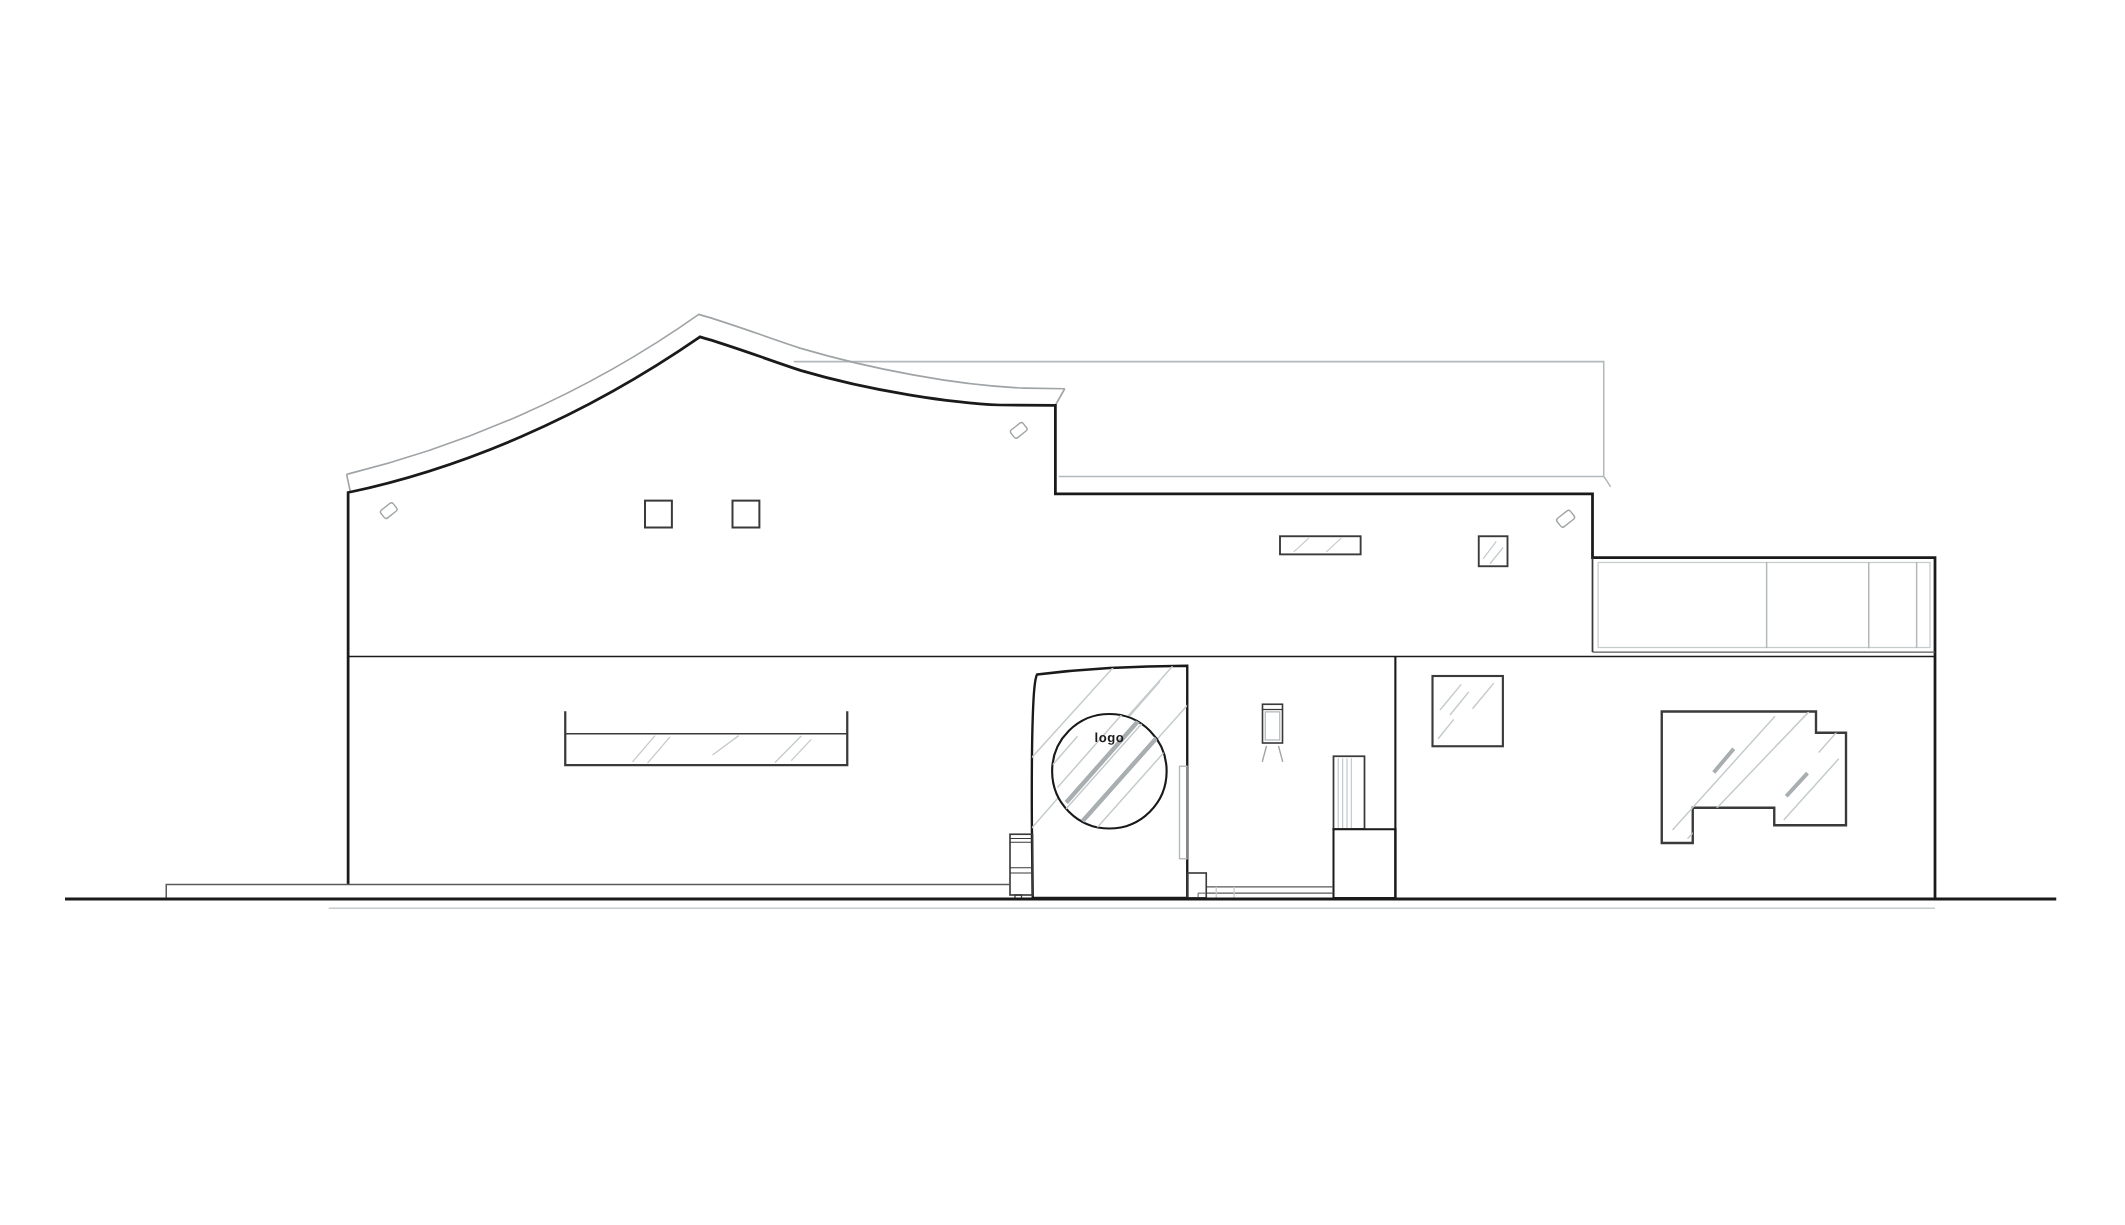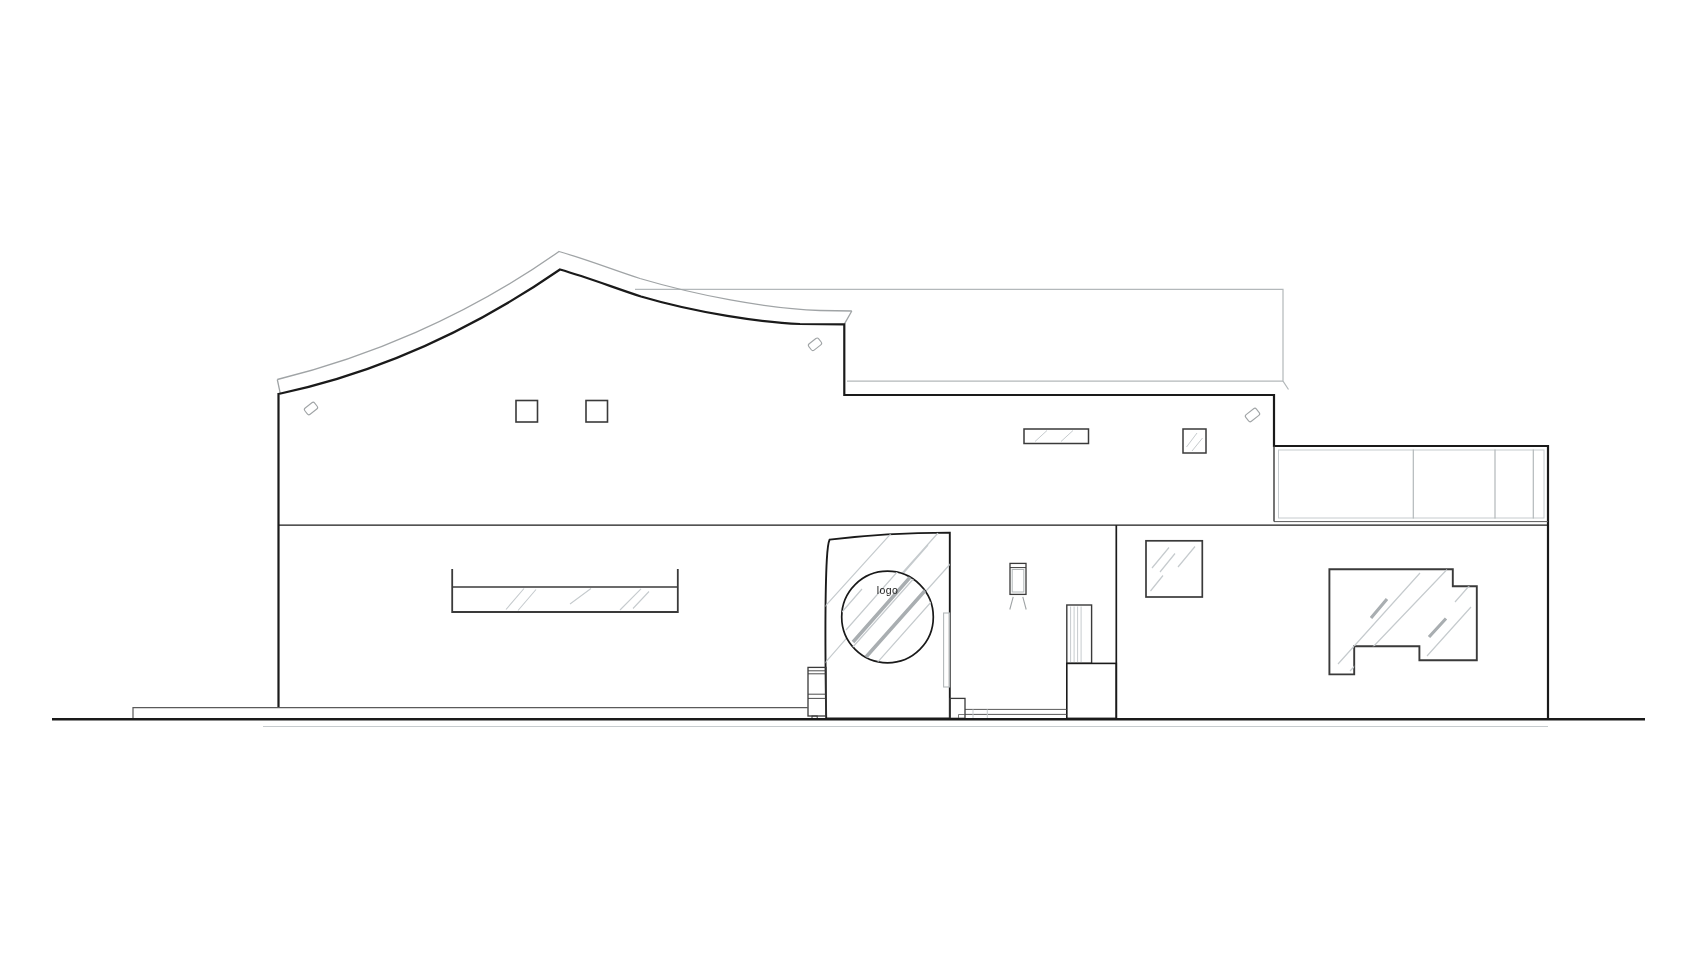--- a/index.html
+++ b/index.html
@@ -1,20 +1,20 @@
 <!DOCTYPE html>
 <html style="--background: #ffffff; --ink: #1a1a1a; --frame: #3a3a3a; --soft: #a0a4a6; --rear: #b3b8ba; --glass: #c6cbce; --glass_shadow: #a9aeb1; --detail: #5a5a5a;"><head>
 <meta charset="utf-8">
 <style>
   :root{
     --background:#ffffff; --ink:#1a1a1a; --frame:#3a3a3a; --soft:#a0a4a6;
     --rear:#b3b8ba; --glass:#c6cbce; --glass_shadow:#a9aeb1; --detail:#5a5a5a;
   }
   html,body{margin:0;padding:0;background:var(--background);}
-  .stage{position:relative;width:1700px;height:980px;background:var(--background);overflow:hidden;}
+  .stage{position:relative;width:1700px;height:980px;background:var(--background);overflow:hidden;font-weight:bold;}
   svg{display:block;}
   .ink{stroke:var(--ink);fill:none;}
   .frame{stroke:var(--frame);fill:none;}
   .soft{stroke:var(--soft);fill:none;}
   .rear{stroke:var(--rear);fill:none;}
   .glass{stroke:var(--glass);fill:none;}
   .gshadow{stroke:var(--glass_shadow);fill:none;}
   .detail{stroke:var(--detail);fill:none;}
   .whitefill{fill:#ffffff;}
   text.logo{fill:var(--ink);font-family:"Liberation Sans",sans-serif;font-size:10.5px;letter-spacing:.4px;}

